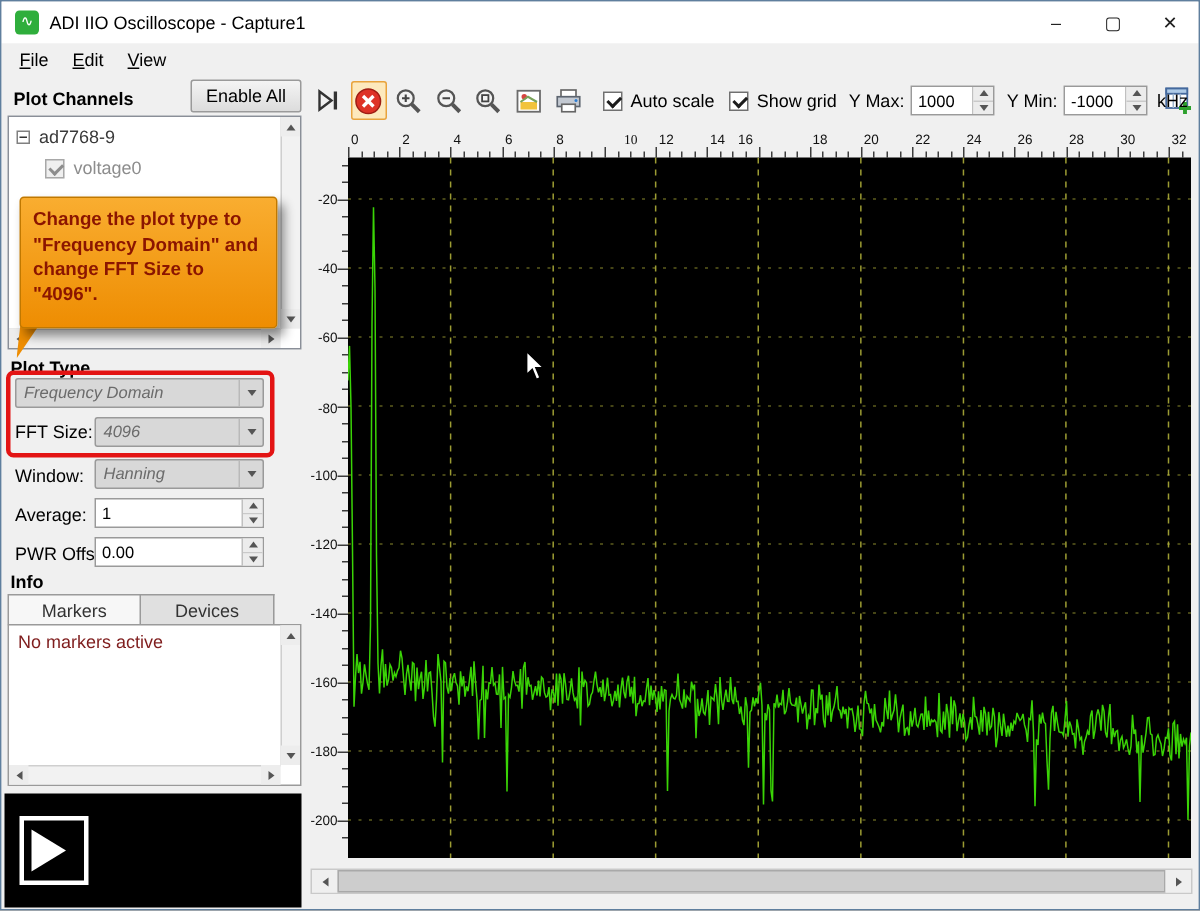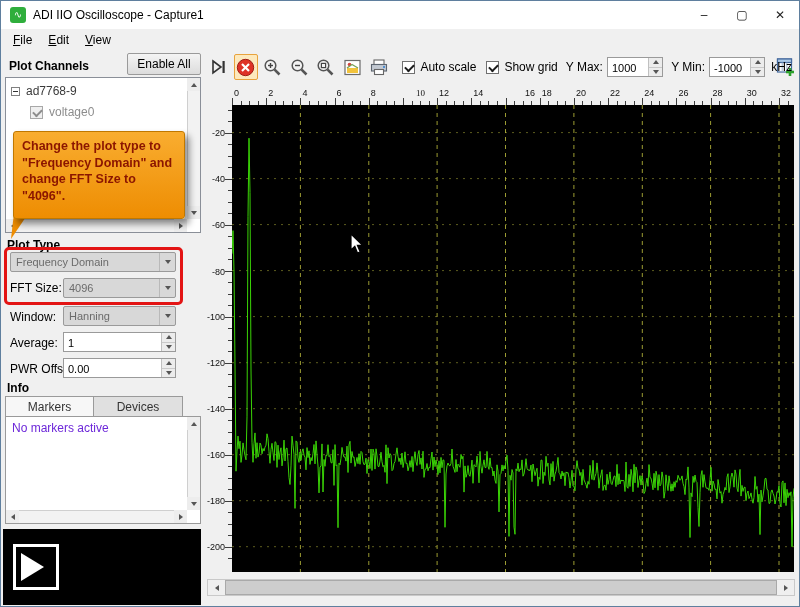--- a/index.html
+++ b/index.html
@@ -47,37 +47,37 @@
 
 
 .callout{position:absolute;left:12px;top:80px;width:172px;height:88px;background:linear-gradient(#f9ad30,#ee8d02);border:1px solid #c07800;border-radius:3px;box-shadow:4px 5px 7px rgba(0,0,0,.45);padding:6px 8px;z-index:6;}
 .callout-text{font-size:12.5px;font-weight:bold;color:#8b1500;line-height:1.32;}
 .callout-tail{position:absolute;left:10px;top:154px;width:28px;height:34px;background:#ee8d02;clip-path:polygon(0 100%,14% 0,82% 0);filter:drop-shadow(3px 3px 3px rgba(0,0,0,.35));z-index:5;}
 
 
 .redbox{position:absolute;left:3px;top:196px;width:179px;height:58px;border:3px solid #e31414;border-radius:5px;z-index:4;pointer-events:none;}
 
 
-.combo{position:absolute;height:20px;background:#d8d8d8;border:1px solid #9a9a9a;border-radius:2px;display:flex;align-items:center;}
+.combo{position:absolute;height:20px;background:#d8d8d8;border:1px solid #9a9a9a;border-radius:2px;display:flex;align-items:center;font-style:italic;}
 .combo .cval{flex:1;font-size:11px;color:#6b6b6b;padding-left:5px;white-space:nowrap;overflow:hidden;}
 .combo .carr{width:16px;height:100%;display:flex;align-items:center;justify-content:center;border-left:1px solid #b9b9b9;}
 .spin{height:20px;background:#fff;border:1px solid #9a9a9a;display:flex;}
 .spin .val{flex:1;font-size:11px;color:#000;padding:4px 0 0 4px;overflow:hidden;}
 .spin .arrows{width:14px;border-left:1px solid #c0c0c0;display:flex;flex-direction:column;}
 .spin .arrows .sa{flex:1;display:flex;align-items:center;justify-content:center;background:#ececec;}
 .spin .arrows .sa:first-child{border-bottom:1px solid #c9c9c9;}
 .spin2{position:absolute;}
 
 
 .tabs{position:absolute;left:4px;top:345px;display:flex;height:21px;}
 .tab{width:89px;font-size:12px;display:flex;align-items:center;justify-content:center;border:1px solid #9a9a9a;background:#e0e0e0;color:#333;}
 .tab.active{background:#f7f7f7;}
 .tab+.tab{border-left:none;}
 .markers-box{position:absolute;left:4px;top:365px;width:196px;height:108px;background:#fff;border:1px solid #9a9a9a;}
-.markers-text{position:absolute;left:6px;top:4px;font-size:12px;color:#6d28d9;}
+.markers-text{position:absolute;left:6px;top:4px;font-size:12px;color:#7f1d1d;}
 
 
 .adi-logo{position:absolute;left:2px;top:478px;width:198px;height:76px;background:#000;display:flex;align-items:center;padding-left:10px;gap:10px;}
 .adi-mark{width:46px;height:46px;border:3px solid #fff;background:#000;position:relative;flex:0 0 auto;}
 .adi-tri{position:absolute;left:5px;top:6px;width:0;height:0;border-top:14px solid transparent;border-bottom:14px solid transparent;border-left:23px solid #fff;}
 .adi-text{color:#fff;font-weight:bold;font-size:21px;line-height:1.07;letter-spacing:.4px;}
 
 
 .main{position:absolute;top:50px;left:205px;right:0;bottom:0;background:#f0f0f0;}
 .toolbar{position:absolute;top:0;left:0;right:0;height:32px;display:flex;align-items:center;}
@@ -430,21 +430,21 @@
           <div class="xt maj" style="left: 547px;"></div>
           <div class="xt" style="left: 555.5px;"></div>
           <span class="xl" style="left: 2px;">0</span>
           <span class="xl" style="left: 36.2px;">2</span>
           <span class="xl" style="left: 70.4px;">4</span>
           <span class="xl" style="left: 104.6px;">6</span>
           <span class="xl" style="left: 138.8px;">8</span>
           <span class="xl" style="left: 184px; font-family: Liberation Serif, serif;">10</span>
           <span class="xl" style="left: 207.1px;">12</span>
           <span class="xl" style="left: 241.3px;">14</span>
-          <span class="xl" style="left: 293px;">16</span>
+          <span class="xl" style="left: 260px;">16</span>
           <span class="xl" style="left: 309.7px;">18</span>
           <span class="xl" style="left: 343.9px;">20</span>
           <span class="xl" style="left: 378.1px;">22</span>
           <span class="xl" style="left: 412.3px;">24</span>
           <span class="xl" style="left: 446.4px;">26</span>
           <span class="xl" style="left: 480.6px;">28</span>
           <span class="xl" style="left: 514.8px;">30</span>
           <span class="xl" style="left: 549px;">32</span>
         </div>
       <div class="yaxis" id="yaxis">

